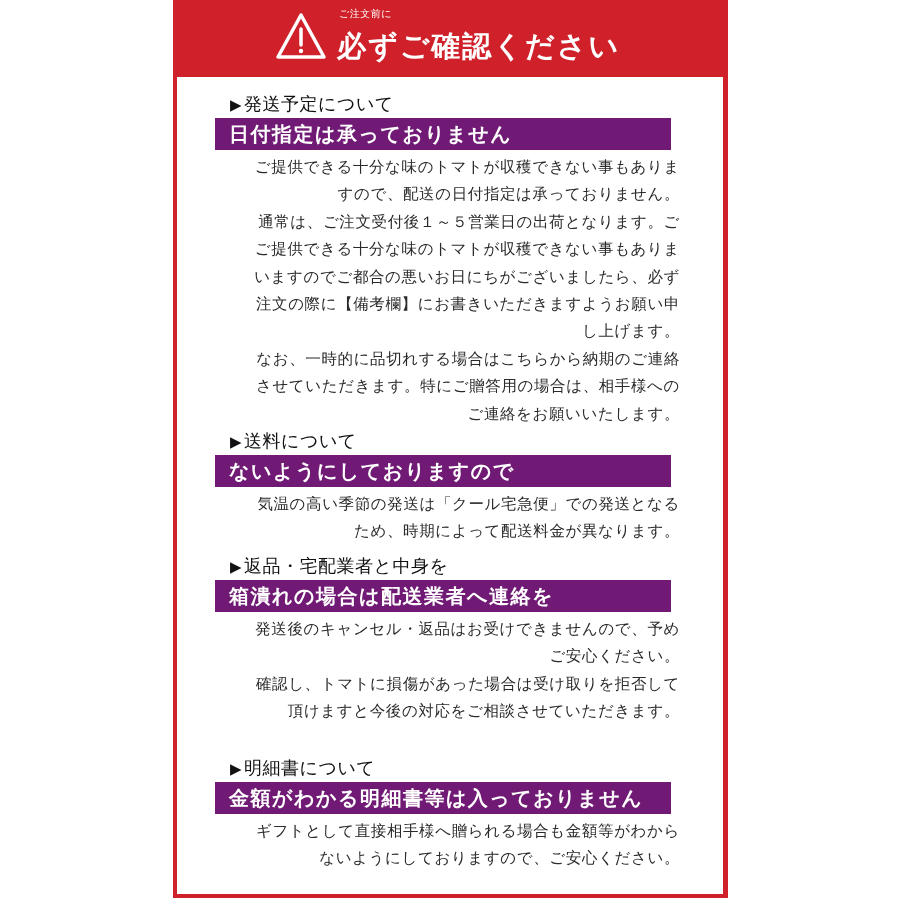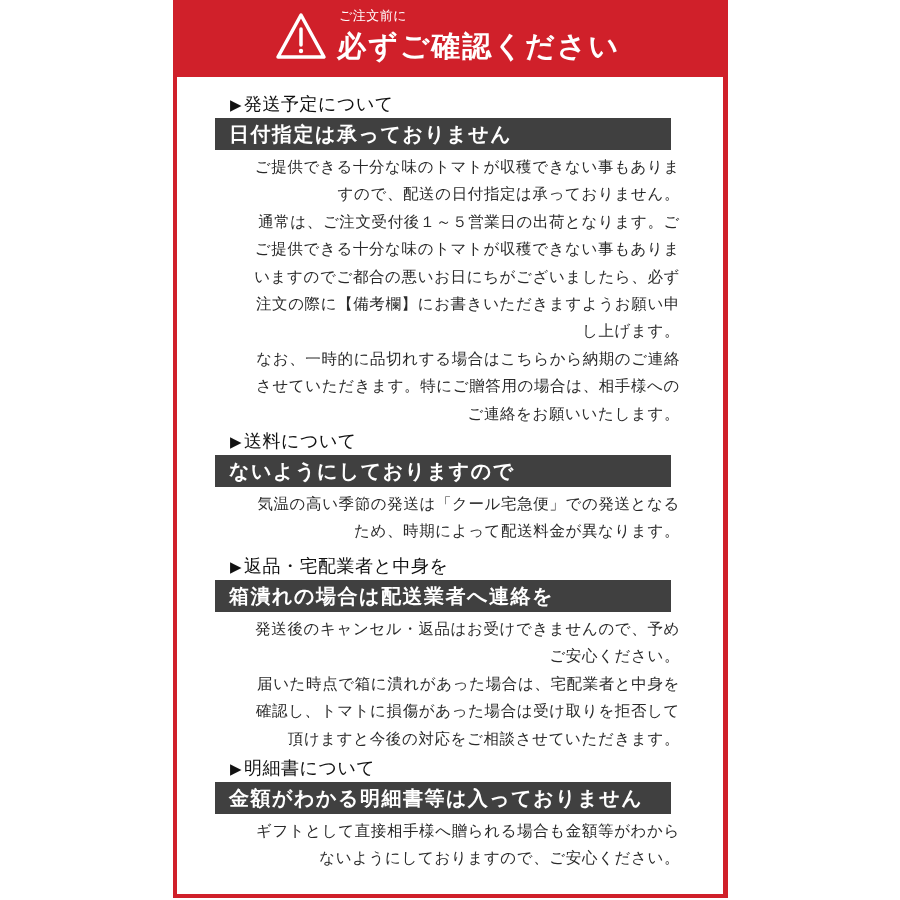--- a/index.html
+++ b/index.html
@@ -5,29 +5,29 @@
   html, body { margin: 0; padding: 0; background: #ffffff; }
   body { width: 900px; height: 900px; position: relative; overflow: hidden;
          font-family: "DejaVu Sans", "Liberation Sans", sans-serif; color: #222222; }
   .card { position: absolute; left: 173px; top: 0; width: 555px; height: 898px;
           background: #d0202a; box-sizing: border-box; }
   .card-inner { position: absolute; left: 4px; right: 5px; top: 77px; bottom: 4px;
                 background: #ffffff; }
   .header { position: absolute; left: 0; top: 0; width: 555px; height: 77px; }
   .warn-icon { position: absolute; left: 102px; top: 12px; width: 52px; height: 48px; }
   .header-sub { position: absolute; left: 166px; top: 7px; color: #ffffff;
-                font-size: 13px; letter-spacing: 0.5px; white-space: nowrap; }
+                font-size: 10px; letter-spacing: 0.5px; white-space: nowrap; }
   .header-title { position: absolute; left: 164px; top: 27px; color: #ffffff;
                   font-size: 29px; font-weight: bold; letter-spacing: 2px; white-space: nowrap; }
   .section { position: absolute; left: 0; width: 555px; }
   .sec-heading { position: absolute; left: 57px; top: 0; font-size: 18px; font-weight: normal;
                  color: #111111; white-space: nowrap; letter-spacing: 0.5px; }
   .sec-heading .tri { display: inline-block; font-size: 15px; margin-right: 2px; }
   .sec-bar { position: absolute; left: 42px; top: 26px; width: 456px; height: 32px;
-             background: #404040; }
+             background: #701a75; }
   .sec-bar span { position: absolute; left: 14px; top: 3px; color: #ffffff; font-size: 20px;
                   font-weight: bold; white-space: nowrap; letter-spacing: 1.5px; }
   .sec-body { position: absolute; left: 57px; top: 62px; width: 450px; font-size: 15.5px;
               line-height: 27.4px; color: #2a2a2a; text-align: right; }
   .sec-body div { white-space: nowrap; letter-spacing: 0.6px; }
 </style>
 </head>
 <body>
 
 <div class="card">
@@ -80,21 +80,20 @@
   <div class="section" style="top:554px;">
     <div class="sec-heading">
       <span class="tri">▶</span><span>返品・宅配業者と中身を</span>
     </div>
     <div class="sec-bar">
       <span>箱潰れの場合は配送業者へ連絡を</span>
     </div>
     <div class="sec-body">
       <div>発送後のキャンセル・返品はお受けできませんので、予め</div>
       <div>ご安心ください。</div>
-      <div>届いた時点で箱に潰れがあった場合は、宅配業者と中身を</div>
       <div>確認し、トマトに損傷があった場合は受け取りを拒否して</div>
       <div>頂けますと今後の対応をご相談させていただきます。</div>
     </div>
   </div>
 
   <div class="section" style="top:756px;">
     <div class="sec-heading">
       <span class="tri">▶</span><span>明細書について</span>
     </div>
     <div class="sec-bar">

